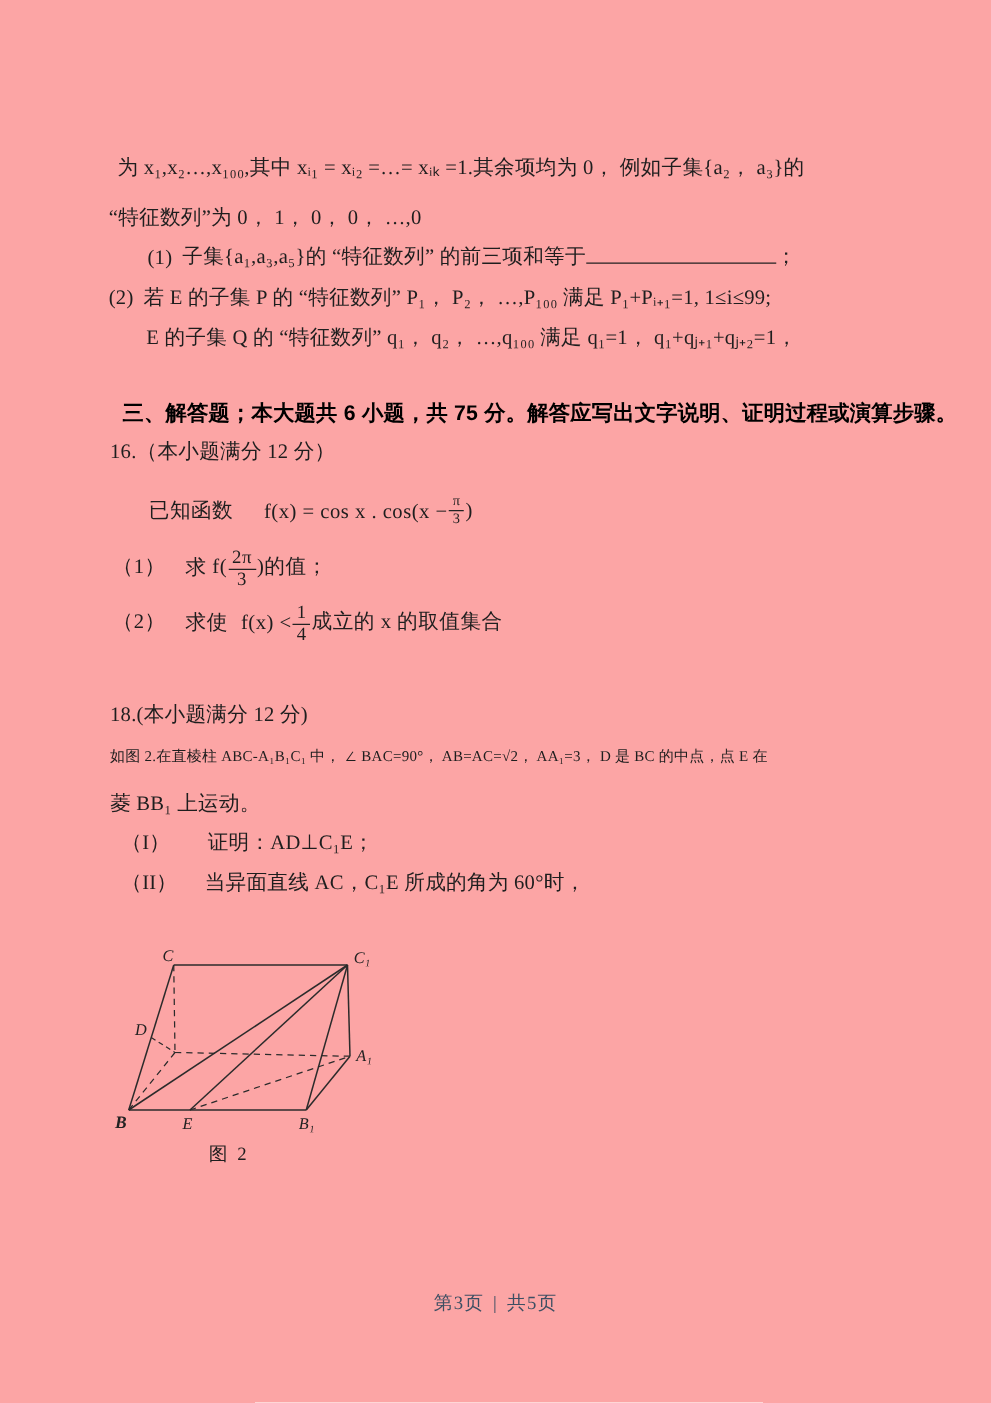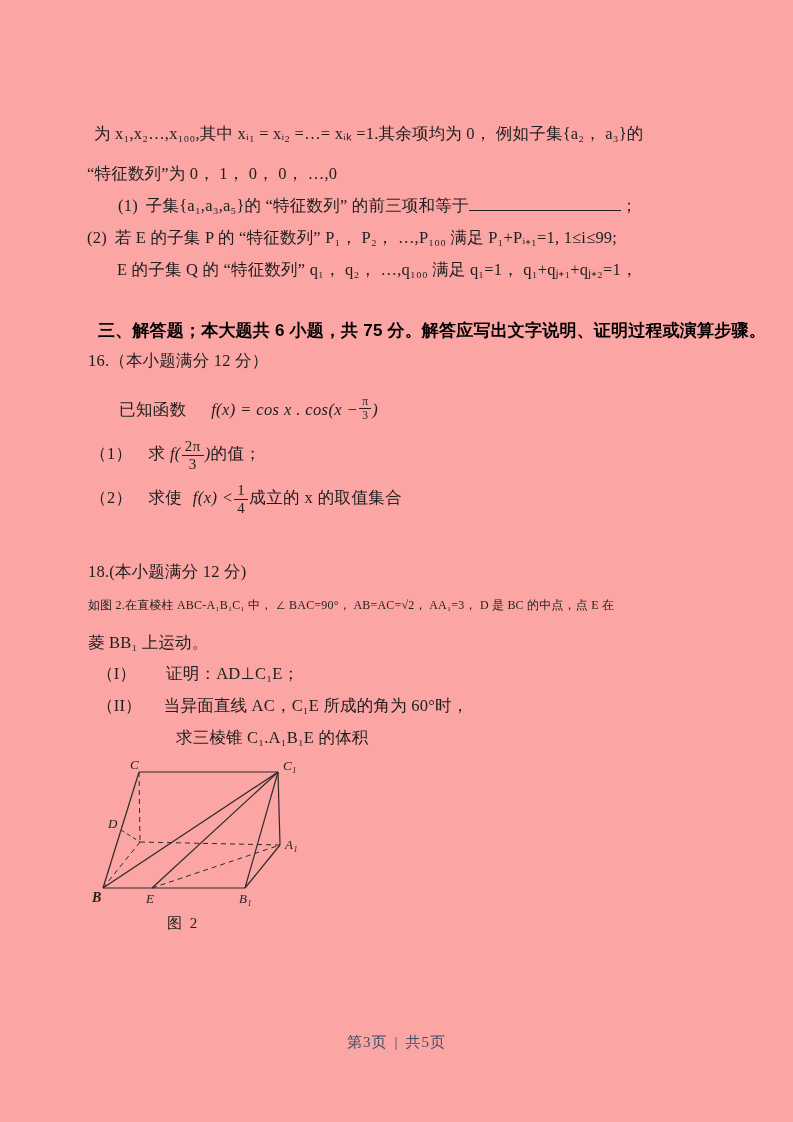--- a/index.html
+++ b/index.html
@@ -6,21 +6,21 @@
   .page{
     position:relative;width:793px;height:1122px;background:#fca5a5;
     font-family:"Liberation Serif", serif;color:#1e1e1e;overflow:hidden;
   }
   .line{position:absolute;font-size:16.5px;white-space:nowrap;letter-spacing:0.2px;}
   .indent2{left:117px;}
   .heading{
     font-family:"Liberation Sans", sans-serif;font-weight:700;
     font-size:17px;color:#000;letter-spacing:0.2px;margin-left:19px;
   }
-  .m{font-style:italic;font-family:"Liberation Serif", serif;}
+  .m{font-family:"Liberation Serif", serif;}
   .blank{display:inline-block;border-bottom:1.4px solid #222;height:0.95em;vertical-align:baseline;}
   .blank-w1{width:152px;}
   .blank-w2{width:100px;}
   .frac{display:inline-block;vertical-align:middle;text-align:center;line-height:1.1;font-size:15px;margin:0 1px;}
   .frac .num{display:block;border-bottom:1.2px solid #222;padding:0 3px;}
   .frac .den{display:block;}
   .frac-sm{font-size:11.5px;vertical-align:-4px;}
   .ilabel{margin-right:8px;}
   .mathline{letter-spacing:0.4px;}
   .figure-caption{position:absolute;font-size:15px;letter-spacing:2px;}
@@ -71,21 +71,20 @@
   <div class="line" style="left:88px;top:561px;">18.(本小题满分 12 分)</div>
   <div class="line" style="left:88px;top:597px;font-size:12px;">如图 2.在直棱柱 ABC-A₁B₁C₁ 中， ∠ BAC=90°， AB=AC=√2， AA₁=3， D 是 BC 的中点，点 E 在</div>
   <div class="line" style="left:88px;top:632px;">菱 BB₁ 上运动。</div>
 
   <div class="line" style="left:97px;top:663px;">
     <span>（I）</span><span style="margin-left:30px;">证明：AD⊥C₁E；</span>
   </div>
   <div class="line" style="left:97px;top:695px;">
     <span>（II）</span><span style="margin-left:22px;">当异面直线 AC，C₁E 所成的角为 60°时，</span>
   </div>
-  <div class="line" style="left:176px;top:727px;">求三棱锥 C₁.A₁B₁E 的体积</div>
 
   <svg style="position:absolute;left:86px;top:758px;" width="225" height="152" viewBox="0 0 225 152">
 
     <line x1="53" y1="14" x2="192" y2="14" stroke="#2b2b2b" stroke-width="1.2"></line>
     <line x1="53" y1="14" x2="17" y2="130" stroke="#2b2b2b" stroke-width="1.2"></line>
     <line x1="17" y1="130" x2="159" y2="130" stroke="#2b2b2b" stroke-width="1.2"></line>
     <line x1="159" y1="130" x2="194" y2="87" stroke="#2b2b2b" stroke-width="1.2"></line>
     <line x1="194" y1="87" x2="192" y2="14" stroke="#2b2b2b" stroke-width="1.2"></line>
     <line x1="192" y1="14" x2="17" y2="130" stroke="#2b2b2b" stroke-width="1.2"></line>
     <line x1="192" y1="14" x2="66" y2="130" stroke="#2b2b2b" stroke-width="1.2"></line>

